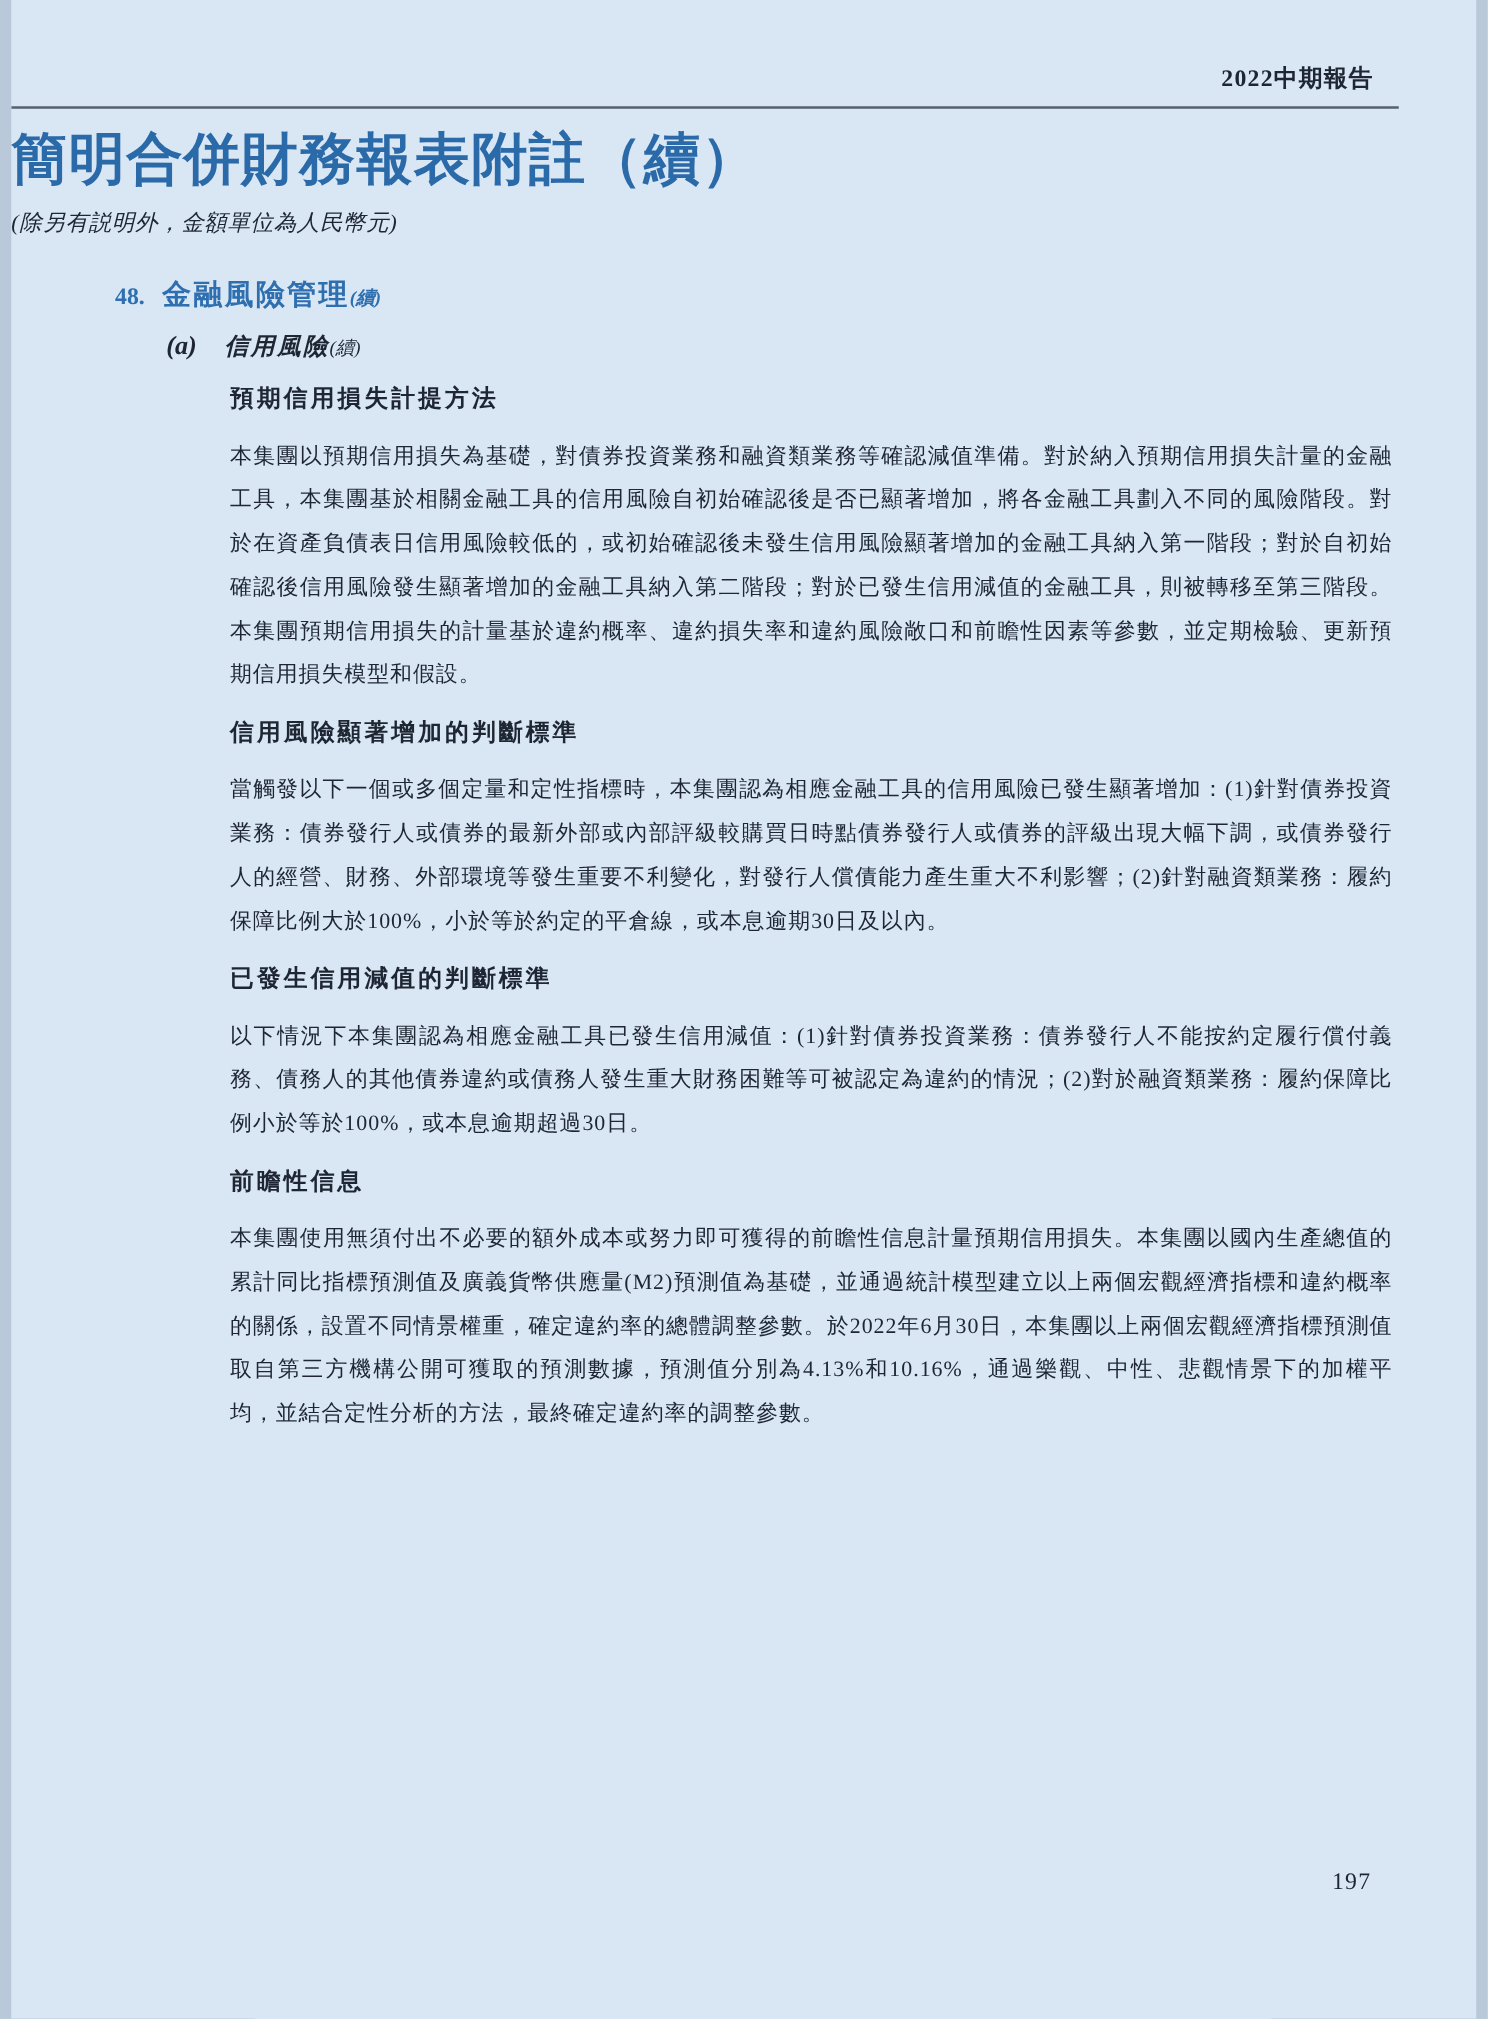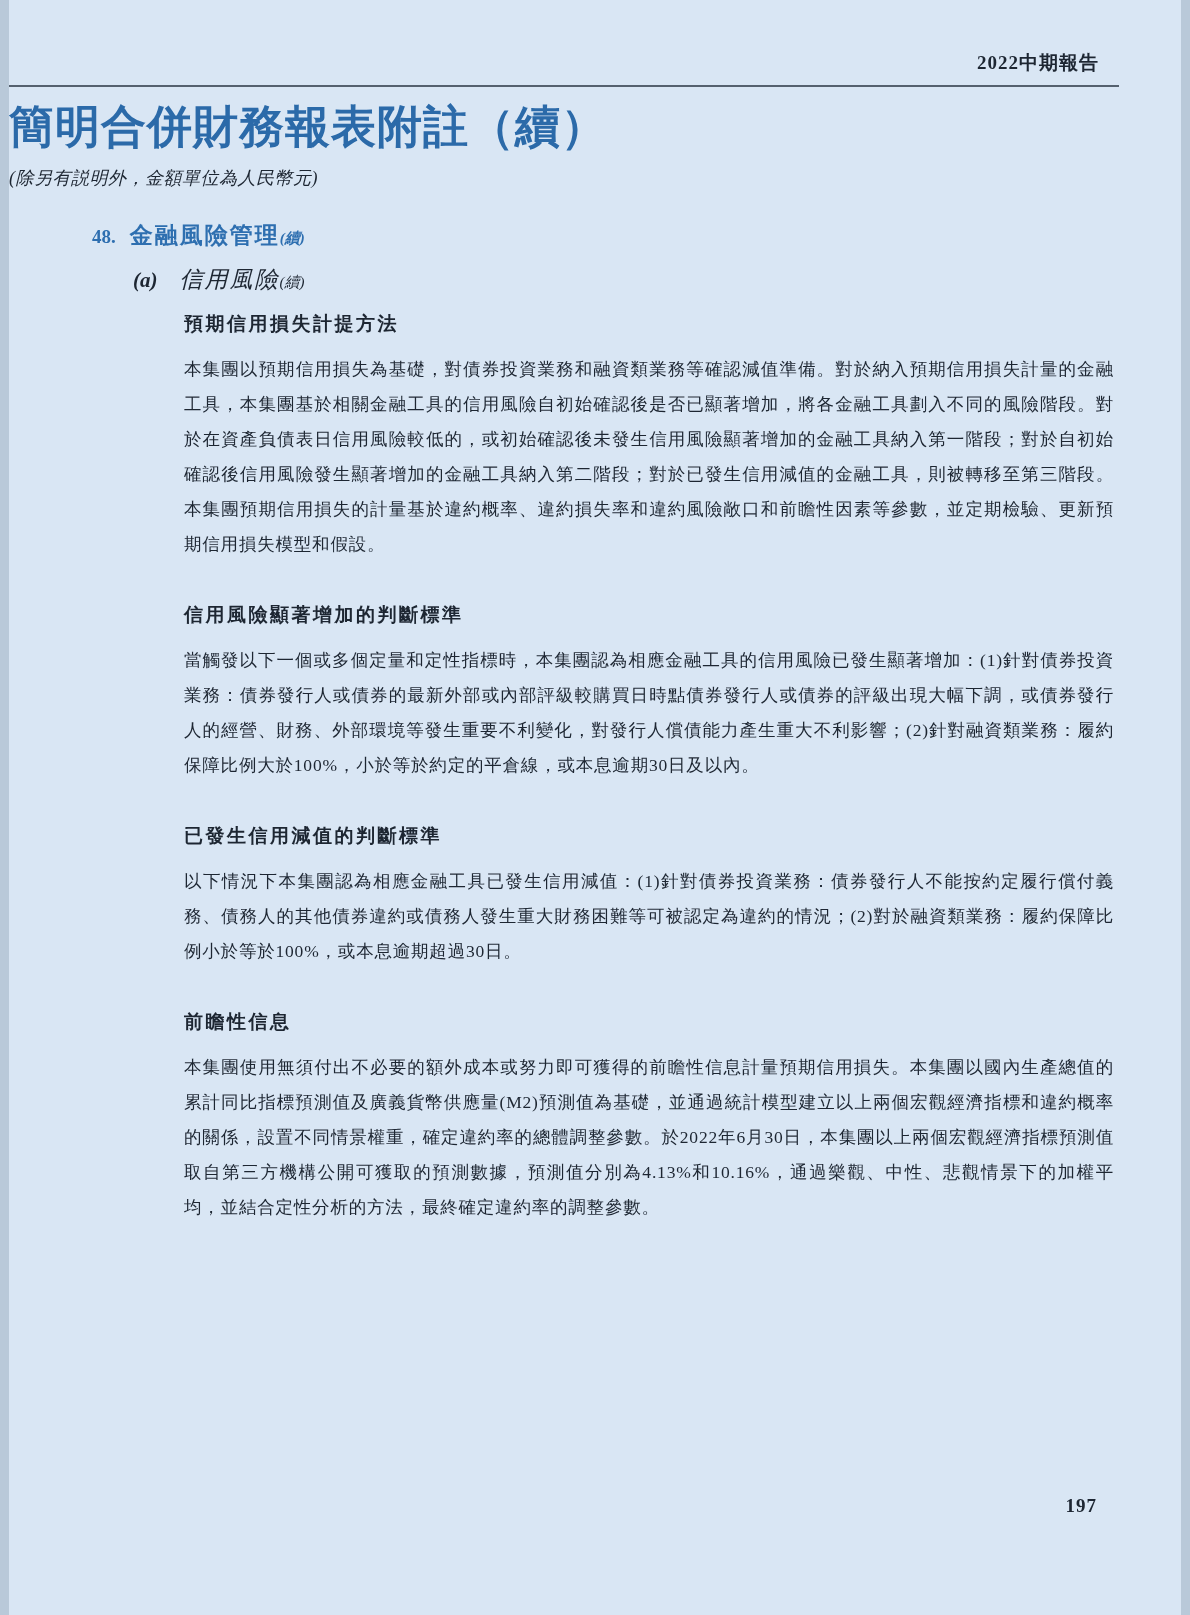--- a/index.html
+++ b/index.html
@@ -79,38 +79,38 @@
   .subsection-heading {
     margin: 13px 0 0 124px;
     color: var(--text-dark);
   }
   .sub-label {
     font-size: 21px;
     font-weight: bold;
     font-style: italic;
   }
   .sub-title {
-    font-size: 23px;
-    font-weight: normal;
+    font-size: 19px;
+    font-weight: bold;
     font-style: italic;
     letter-spacing: 2px;
     margin-left: 22px;
     text-align: center;
   }
   .sub-cont {
     font-size: 15px;
     font-style: italic;
   }
   
   .content {
     margin-left: 175px;
     width: 930px;
   }
   .content-block .block-heading {
-    margin-top: 40px;
+    margin-top: 16px;
     font-size: 19px;
     font-weight: bold;
     letter-spacing: 2.5px;
   }
   .content-block:first-child .block-heading {
     margin-top: 16px;
   }
   .content-block .block-body {
     margin-top: 15px;
     font-size: 17.5px;
@@ -118,21 +118,21 @@
     letter-spacing: 0.8px;
     text-align: justify;
     text-align-last: left;
   }
   
   .page-number {
     position: absolute;
     top: 1495px;
     right: 84px;
     font-size: 19px;
-    font-weight: bold;
+    font-weight: normal;
     letter-spacing: 1px;
   }
 </style>
 </head>
 <body>
 
 <div class="page">
 
   <div class="header">
     <span class="header-label">2022中期報告</span>

